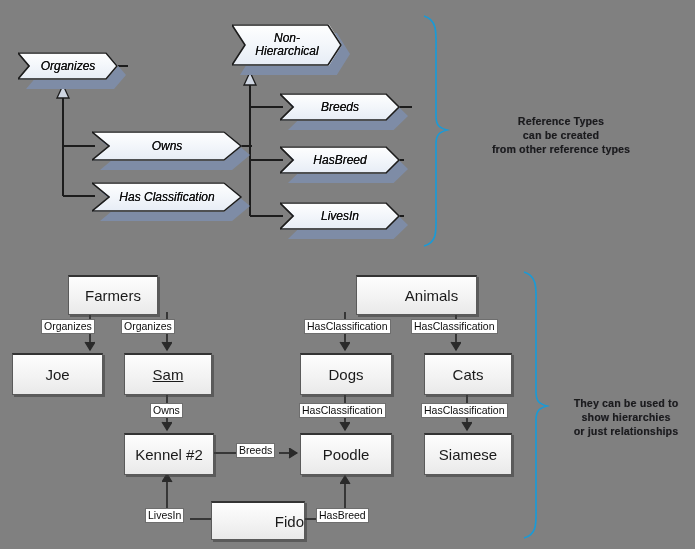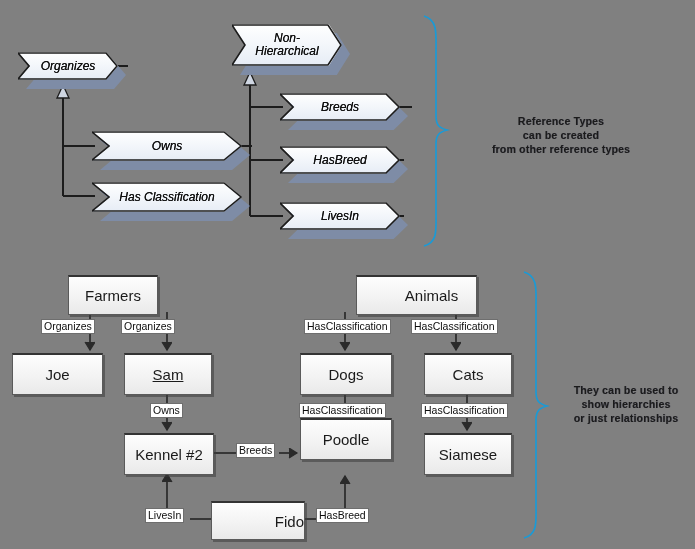--- a/index.html
+++ b/index.html
@@ -232,21 +232,21 @@
     </svg>
     <span class="txt">LivesIn</span>
   </div>
 
   <div class="note" style="left:468px;top:114px;width:186px;">
     <div>Reference Types</div>
     <div>can be created</div>
     <div>from other reference types</div>
   </div>
 
-  <div class="note" style="left:560px;top:383px;width:132px;">
+  <div class="note" style="left:560px;top:396px;width:132px;">
     <div>They can be used to</div>
     <div>show hierarchies</div>
     <div>or just relationships</div>
   </div>
 
   <div class="node" style="left:68px;top:275px;width:88px;height:37px;">
     <span>Farmers</span>
   </div>
   <div class="node" style="left:12px;top:353px;width:89px;height:39px;">
     <span>Joe</span>
@@ -262,21 +262,21 @@
   </div>
   <div class="node" style="left:356px;top:275px;width:89px;height:37px;padding-left:30px;">
     <span>Animals</span>
   </div>
   <div class="node" style="left:300px;top:353px;width:90px;height:39px;">
     <span>Dogs</span>
   </div>
   <div class="node" style="left:424px;top:353px;width:86px;height:39px;">
     <span>Cats</span>
   </div>
-  <div class="node" style="left:300px;top:418px;width:90px;height:39px;">
+  <div class="node" style="left:300px;top:433px;width:90px;height:39px;">
     <span>Poodle</span>
   </div>
   <div class="node" style="left:424px;top:433px;width:86px;height:39px;">
     <span>Siamese</span>
   </div>
 
   <div class="elabel" style="left:41px;top:319px;">Organizes</div>
   <div class="elabel" style="left:121px;top:319px;">Organizes</div>
   <div class="elabel" style="left:150px;top:403px;">Owns</div>
   <div class="elabel" style="left:236px;top:443px;">Breeds</div>

